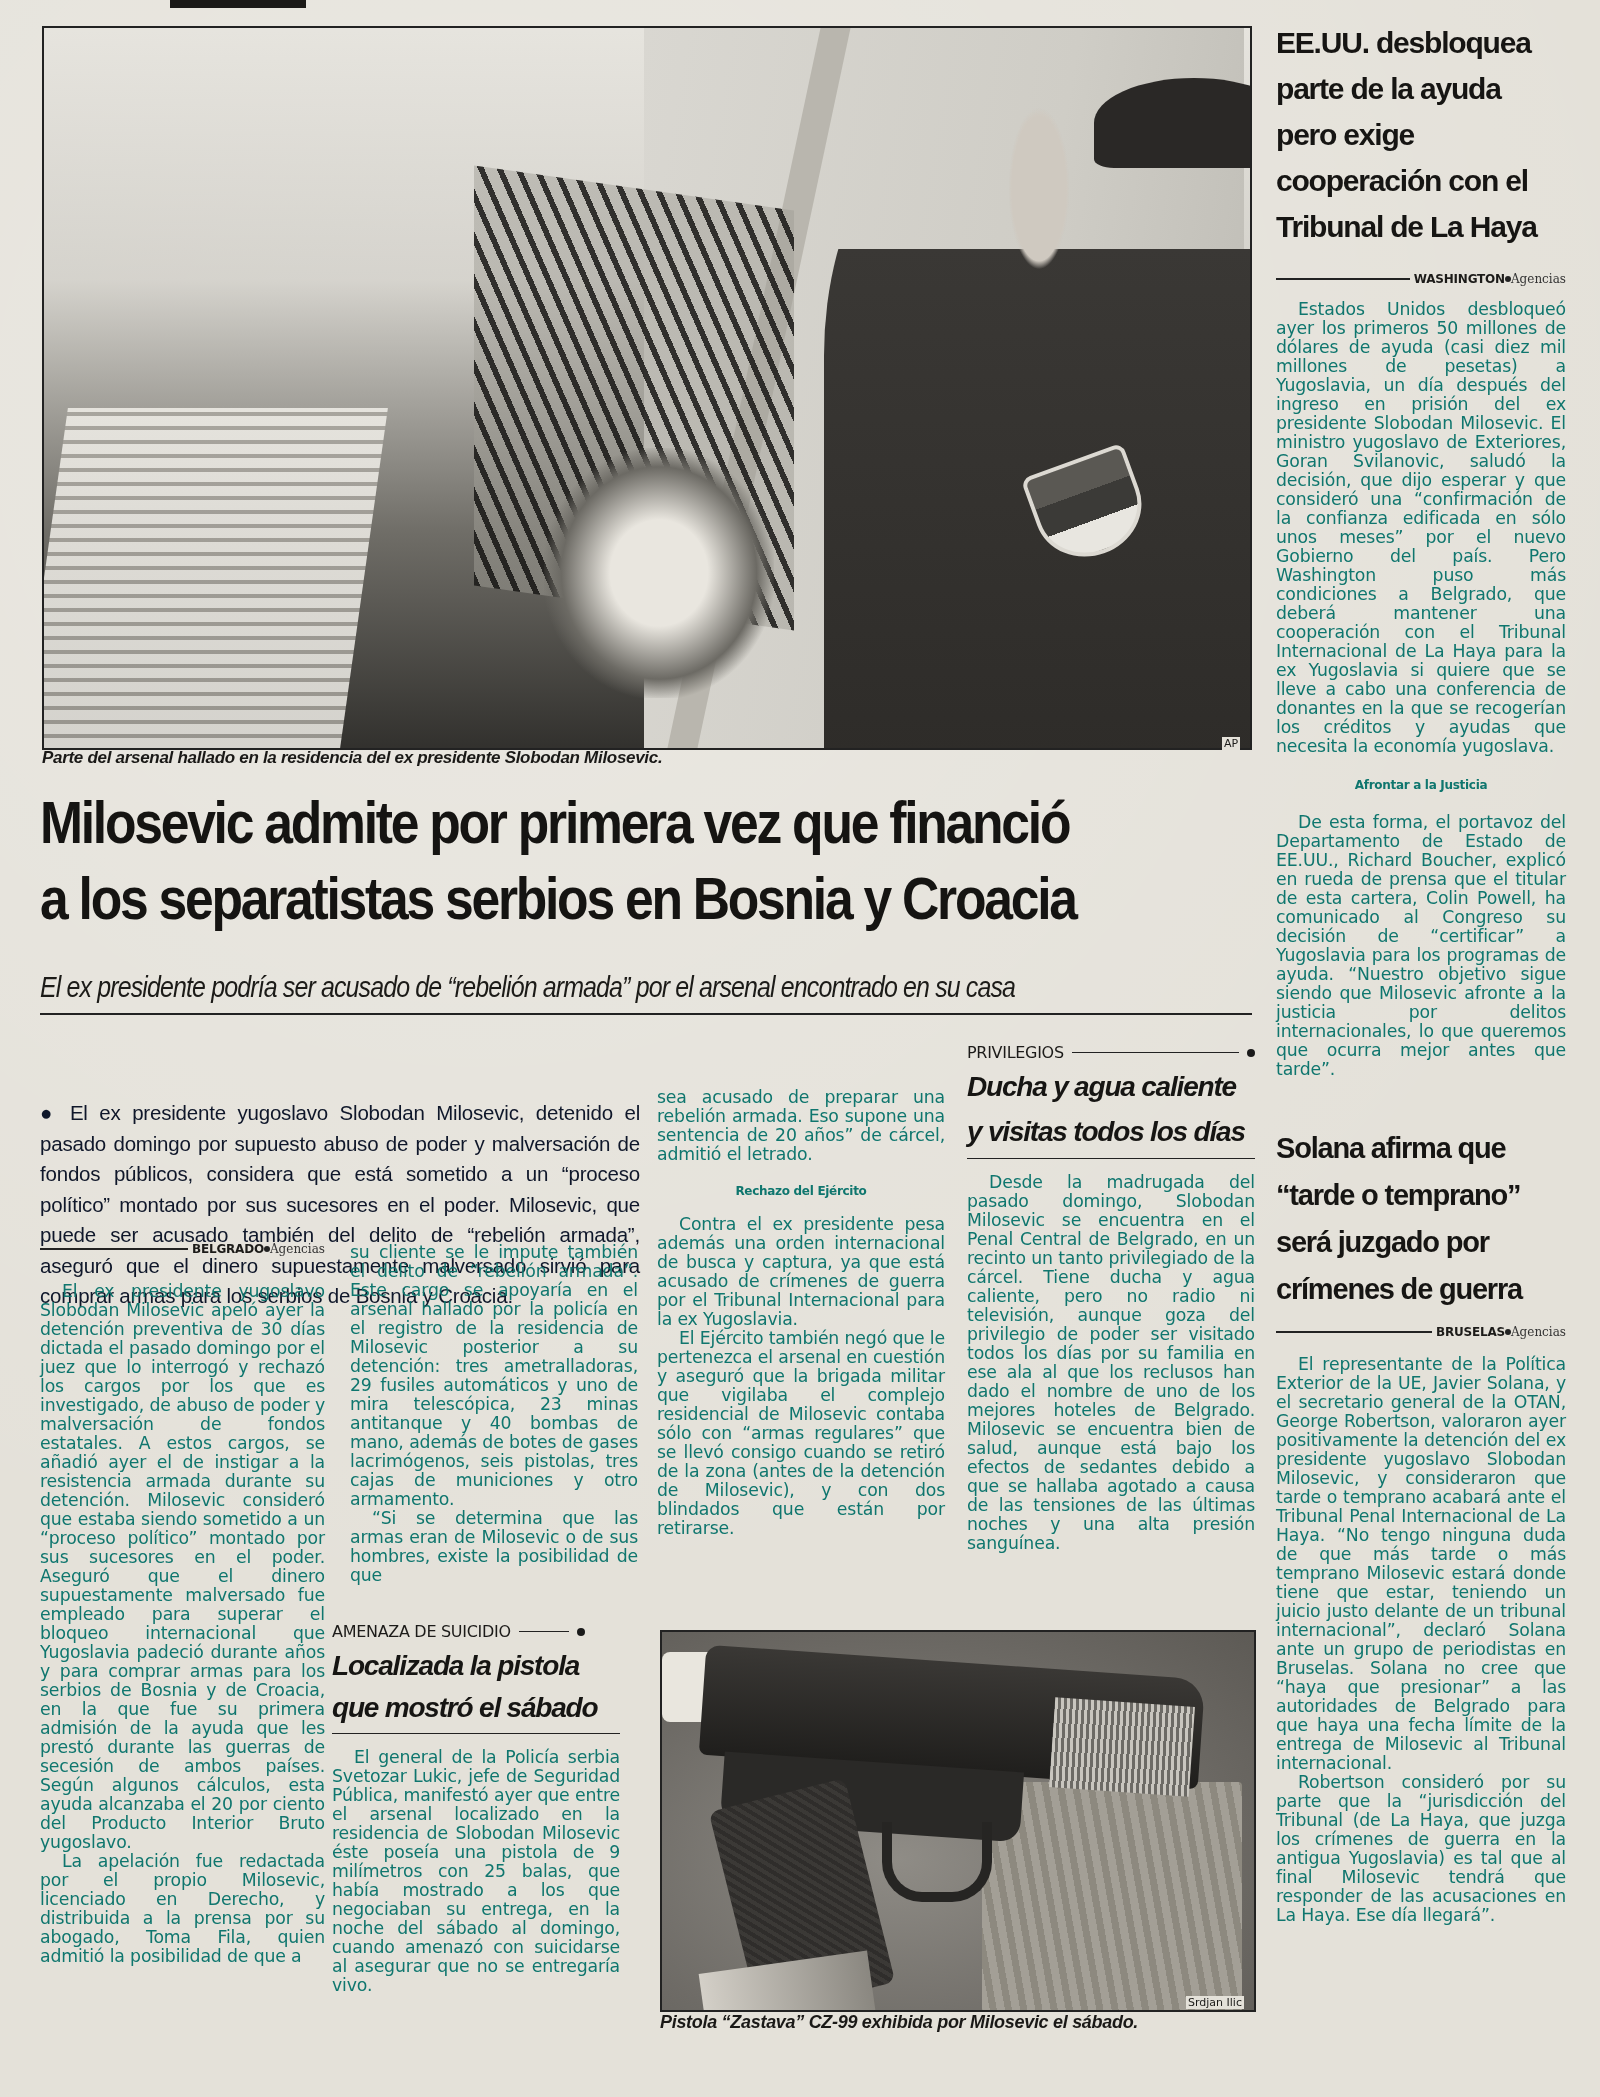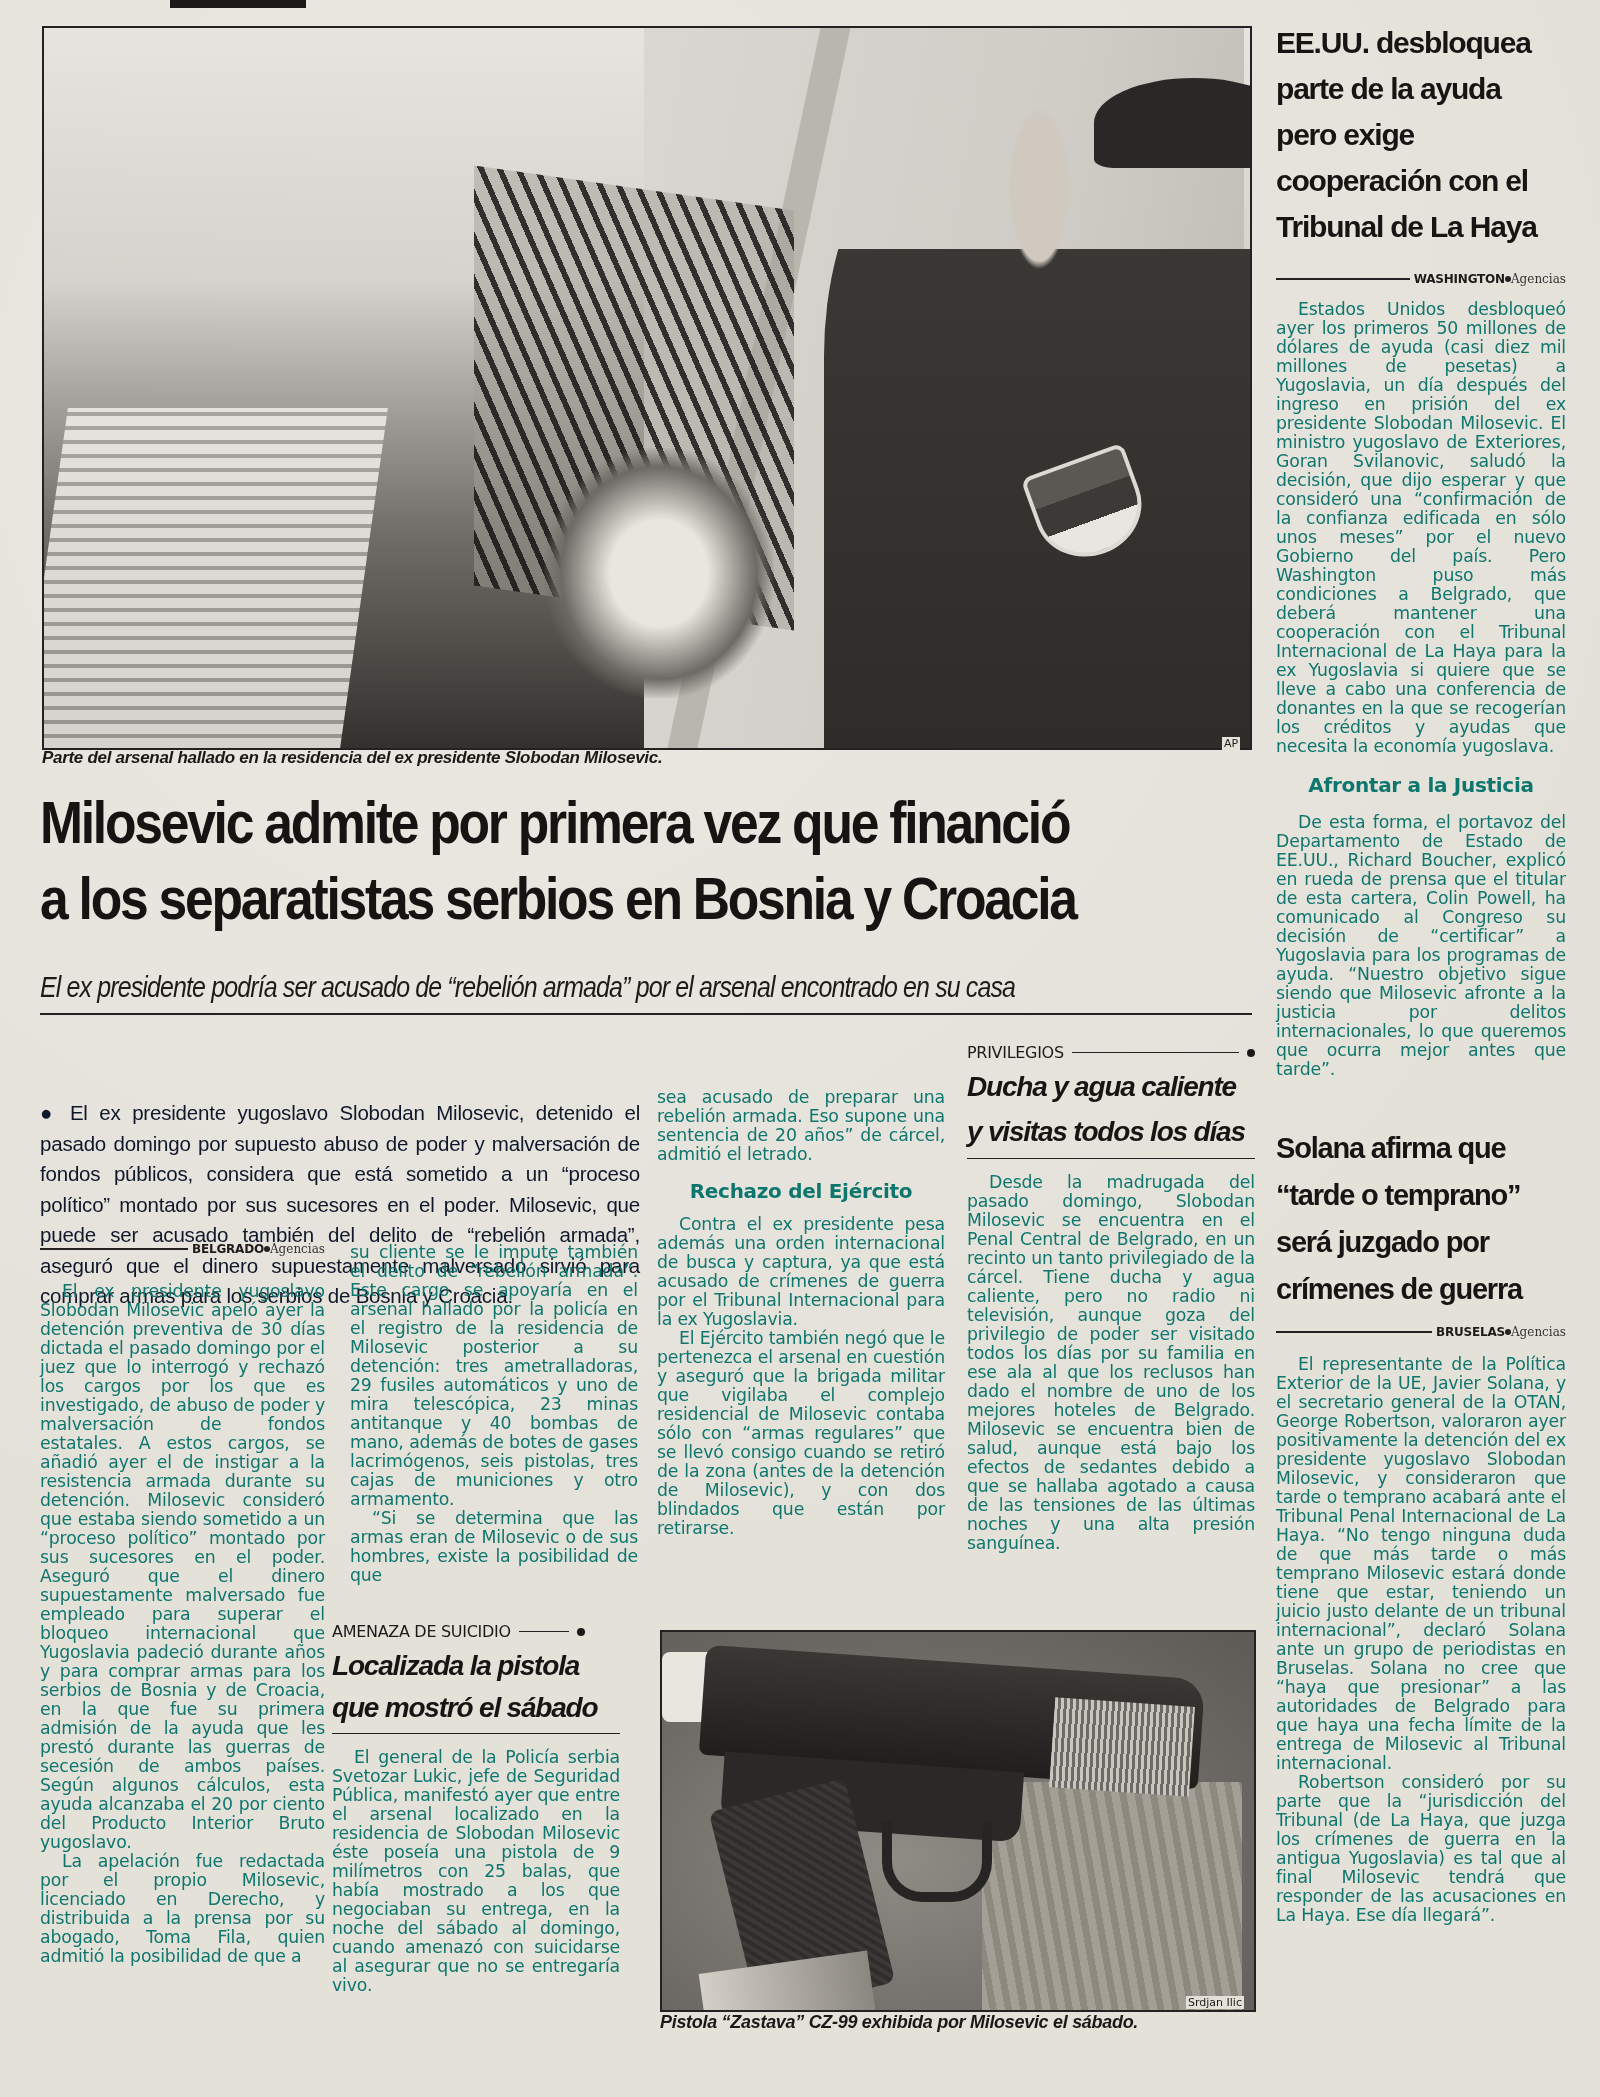--- a/index.html
+++ b/index.html
@@ -78,21 +78,21 @@
   }
   .dateline {
     font-family:"DejaVu Sans", sans-serif; font-size:12px; white-space:nowrap;
     display:flex; align-items:center; justify-content:flex-end; 
   }
   .dateline .rule { flex:1; height:1.5px; background:#222; margin-right:4px; }
   .dateline .city { font-weight:bold; letter-spacing:-0.2px; }
   .dateline .dot { width:6px; height:6px; border-radius:50%; background:#222; display:inline-block; }
   .dateline .agency { font-family:"DejaVu Serif", serif; font-size:12px; color:#333; }
   .subhead {
-    font-family:"DejaVu Sans", sans-serif; font-weight:bold; font-size:20px;
+    font-family:"DejaVu Sans", sans-serif; font-weight:bold; font-size:12px;
     text-align:center; letter-spacing:-0.3px;
   }
   .kicker {
     display:flex; align-items:center; gap:8px;
     font-family:"DejaVu Sans", sans-serif; font-size:16px; letter-spacing:-0.3px;
   }
   .kicker .line { flex:1; height:1.5px; background:#222; }
   .kicker .bullet { width:8px; height:8px; border-radius:50%; background:#1a1a1a; }
   .side-head {
     font-family:"Liberation Sans", sans-serif; font-style:italic; font-weight:bold;

